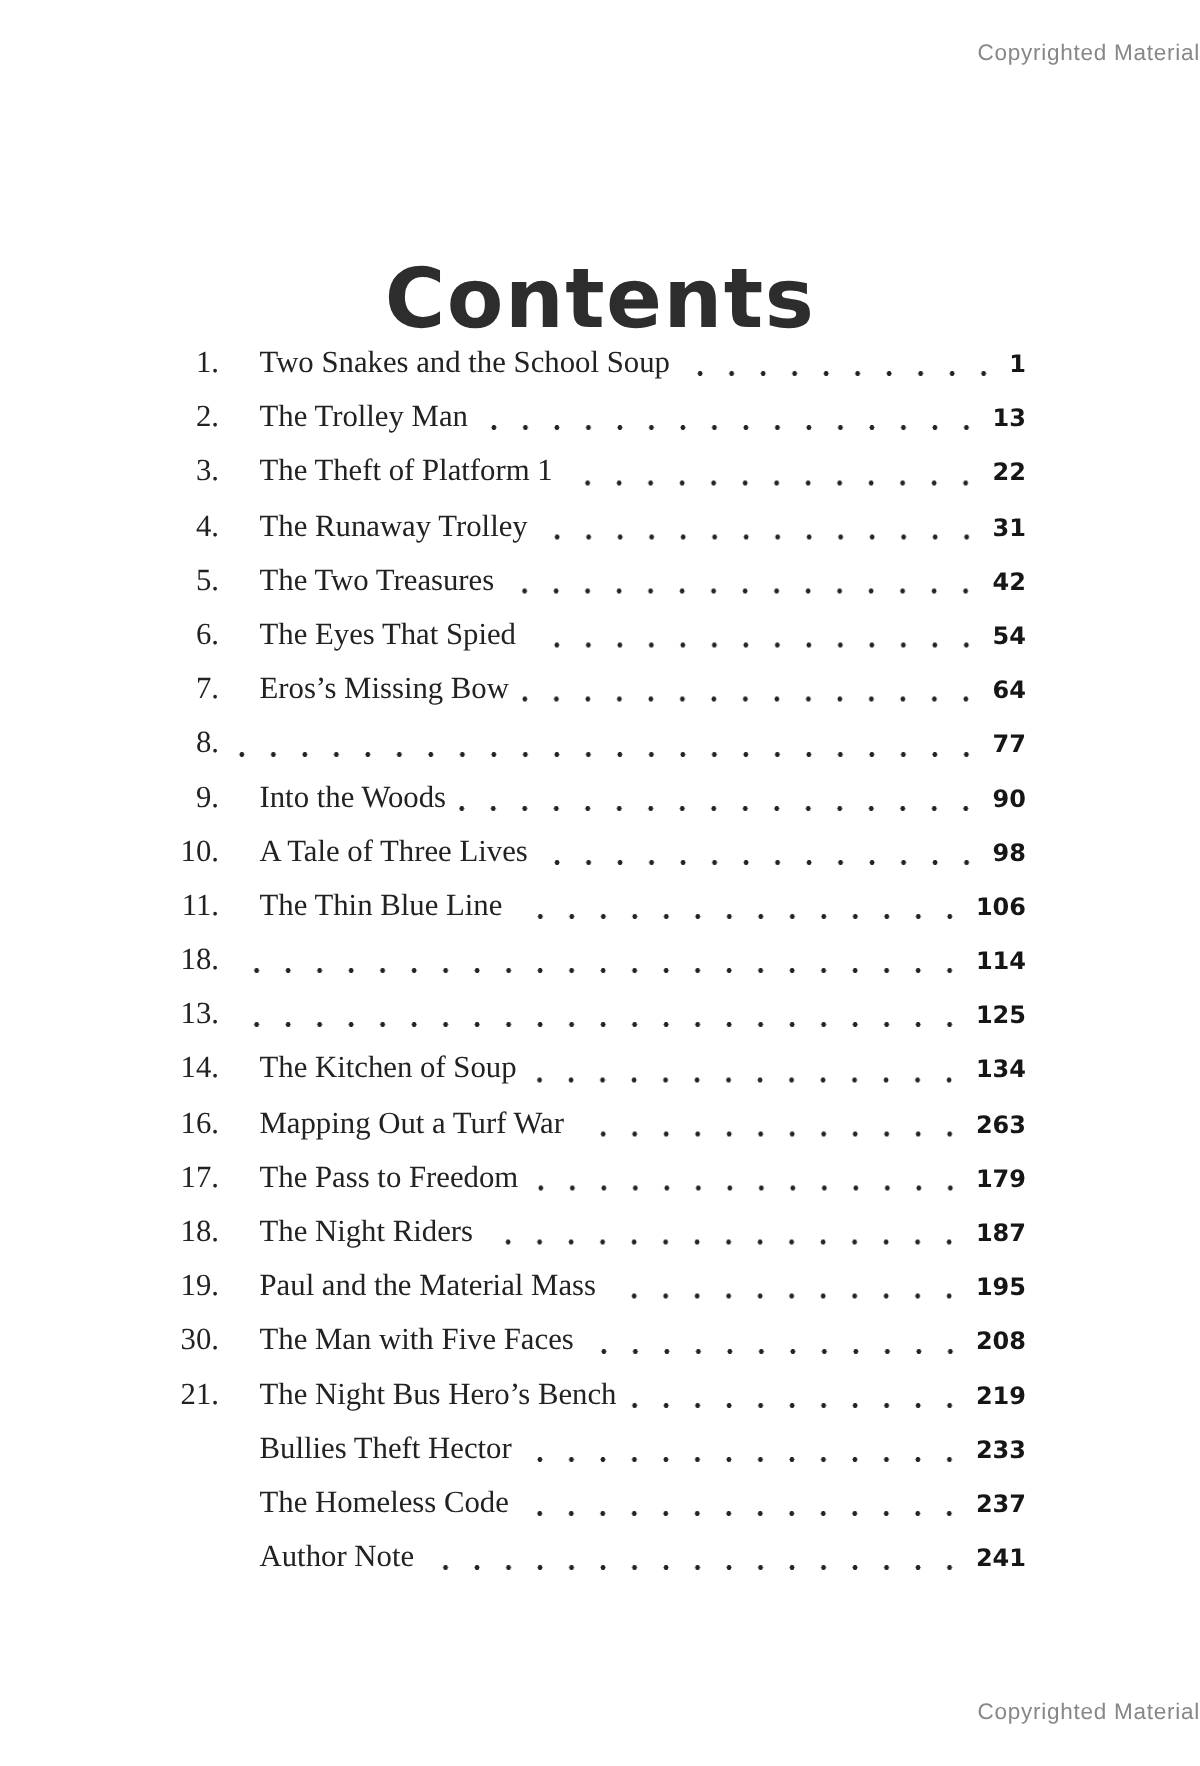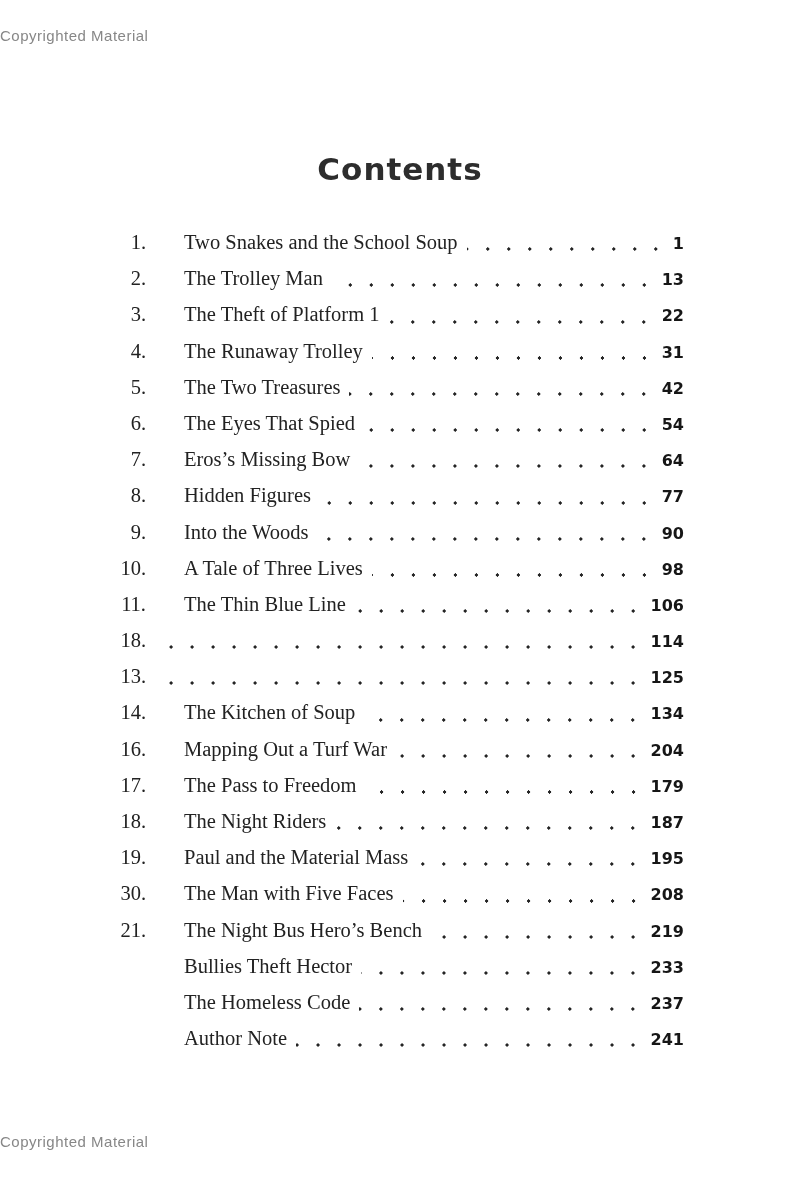--- a/index.html
+++ b/index.html
@@ -12,37 +12,37 @@
     width: 800px;
     height: 1177px;
     background: #ffffff;
     overflow: hidden;
     font-family: "Liberation Serif", serif;
   }
   .notice {
     position: absolute;
     left: 0;
     width: 100%;
-    text-align: left;
+    text-align: right;
     font-family: "Liberation Sans", sans-serif;
     font-size: 15px;
     letter-spacing: 0.5px;
     color: #878787;
   }
   .notice.top    { top: 27px; }
   .notice.bottom { top: 1133px; }
   .book-title {
     position: absolute;
     top: 130px;
     left: 0;
     width: 100%;
     text-align: center;
     font-family: "DejaVu Sans", sans-serif;
     font-weight: 800;
-    font-size: 31px;
+    font-size: 55px;
     letter-spacing: 1px;
     color: #2d2d2d;
   }
   .toc {
     position: absolute;
     top: 224px;
     left: 108px;
     width: 576px;
   }
   .toc-row {
@@ -51,21 +51,21 @@
     height: 36.2px;
     font-size: 20.5px;
     color: #222222;
   }
   .toc-num {
     flex: 0 0 38px;
     text-align: right;
     line-height: 36.2px;
   }
   .toc-title {
-    margin-left: 38px;
+    margin-left: 27px;
     line-height: 36.2px;
     white-space: nowrap;
   }
   .toc-dots {
     flex: 1 1 auto;
     align-self: stretch;
     margin: 0 7px 0 9px;
     background-image: radial-gradient(circle, #242424 1.5px, transparent 1.8px);
     background-size: 21px 6px;
     background-repeat: repeat-x;
@@ -135,21 +135,20 @@
 
   <div class="toc-row">
     <span class="toc-num">7.</span>
     <span class="toc-title">Eros’s Missing Bow</span>
     <span class="toc-dots"></span>
     <span class="toc-page">64</span>
   </div>
 
   <div class="toc-row">
     <span class="toc-num">8.</span>
-    <span class="toc-title">Hidden Figures</span>
     <span class="toc-dots"></span>
     <span class="toc-page">77</span>
   </div>
 
   <div class="toc-row">
     <span class="toc-num">9.</span>
     <span class="toc-title">Into the Woods</span>
     <span class="toc-dots"></span>
     <span class="toc-page">90</span>
   </div>
@@ -185,21 +184,21 @@
     <span class="toc-title">The Kitchen of Soup</span>
     <span class="toc-dots"></span>
     <span class="toc-page">134</span>
   </div>
 
 
   <div class="toc-row">
     <span class="toc-num">16.</span>
     <span class="toc-title">Mapping Out a Turf War</span>
     <span class="toc-dots"></span>
-    <span class="toc-page">204</span>
+    <span class="toc-page">263</span>
   </div>
 
   <div class="toc-row">
     <span class="toc-num">17.</span>
     <span class="toc-title">The Pass to Freedom</span>
     <span class="toc-dots"></span>
     <span class="toc-page">179</span>
   </div>
 
   <div class="toc-row">

